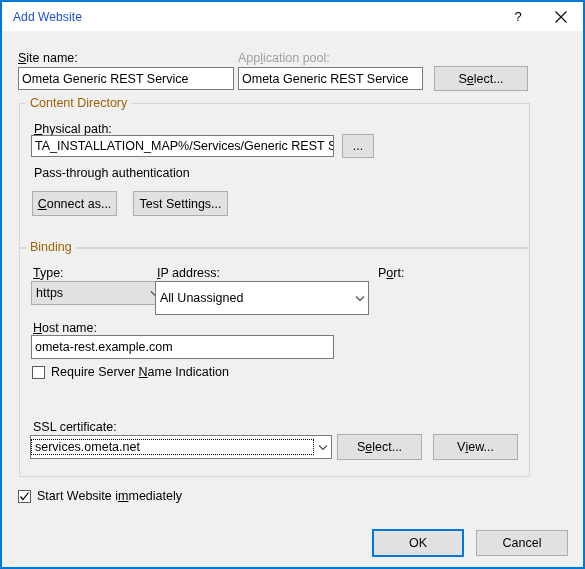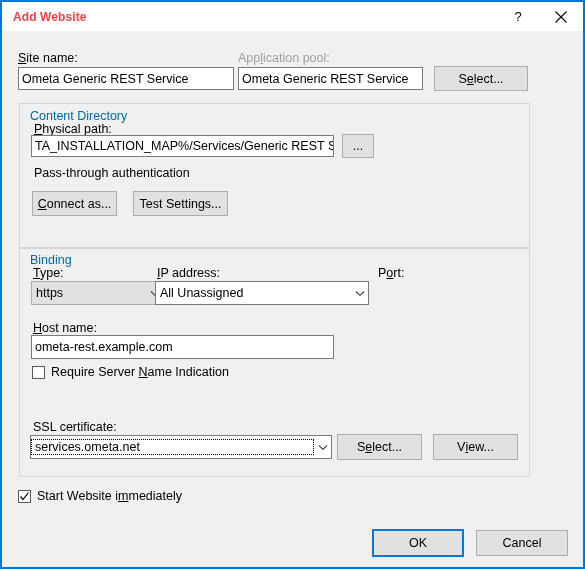--- a/index.html
+++ b/index.html
@@ -28,25 +28,24 @@
     position: absolute;
     left: 0; top: 0;
     width: 581px;
     height: 29px;
     background: #ffffff;
     display: flex;
     align-items: center;
   }
   .title-text {
     font-size: 12px;
-    color: #ef4444;
+    color: #1d4ed8;
     margin-left: 11px;
     letter-spacing: 0.1px;
     white-space: nowrap;
-    font-weight: bold;
   }
   .title-spacer { flex: 1 1 auto; }
   .title-btn {
     width: 45px;
     height: 29px;
     display: flex;
     align-items: center;
     justify-content: center;
     background: transparent;
     border: none;
@@ -119,26 +118,25 @@
 
   
   .group {
     box-sizing: border-box;
     border: 1px solid #d6d6d6;
     background: transparent;
   }
   .group-title {
     position: absolute;
     font-size: 12.5px;
-    color: #0369a1;
+    color: #a16207;
     background: #f0f0f0;
     padding: 0 4px 0 4px;
     white-space: nowrap;
     line-height: 14px;
-    margin-top: 13px;
   }
 
   
   .combo {
     box-sizing: border-box;
     display: flex;
     align-items: center;
     font-size: 12.5px;
     color: #000000;
     cursor: default;
@@ -270,21 +268,21 @@
     <div class="abs combo flat" style="left:29px; top:250px; width:133px; height:24px;">
       <span class="value">https</span>
       <span class="arrow">
         <svg width="10" height="7" viewBox="0 0 10 7">
             <polyline points="1,1.5 5,5.5 9,1.5" fill="none" stroke="#4a4a4a" stroke-width="1.1"></polyline>
           </svg>
       </span>
     </div>
 
     <div class="abs lbl" style="left:155px; top:234px;"><span class="acc">I</span><span>P address:</span></div>
-    <div class="abs combo white" style="left:153px; top:250px; width:214px; height:24px;">
+    <div class="abs combo white" style="left:153px; top:250px; width:214px; height:34px;">
       <span class="value">All Unassigned</span>
       <span class="arrow">
         <svg width="10" height="7" viewBox="0 0 10 7">
             <polyline points="1,1.5 5,5.5 9,1.5" fill="none" stroke="#4a4a4a" stroke-width="1.1"></polyline>
           </svg>
       </span>
     </div>
 
     <div class="abs lbl" style="left:376px; top:234px;"><span>P</span><span class="acc">o</span><span>rt:</span></div>
 

